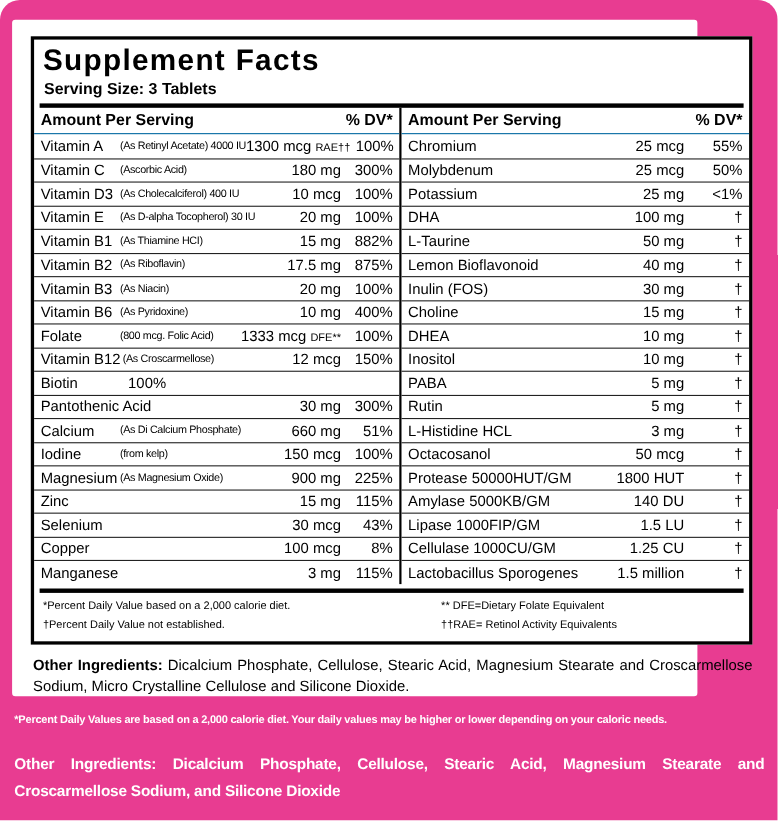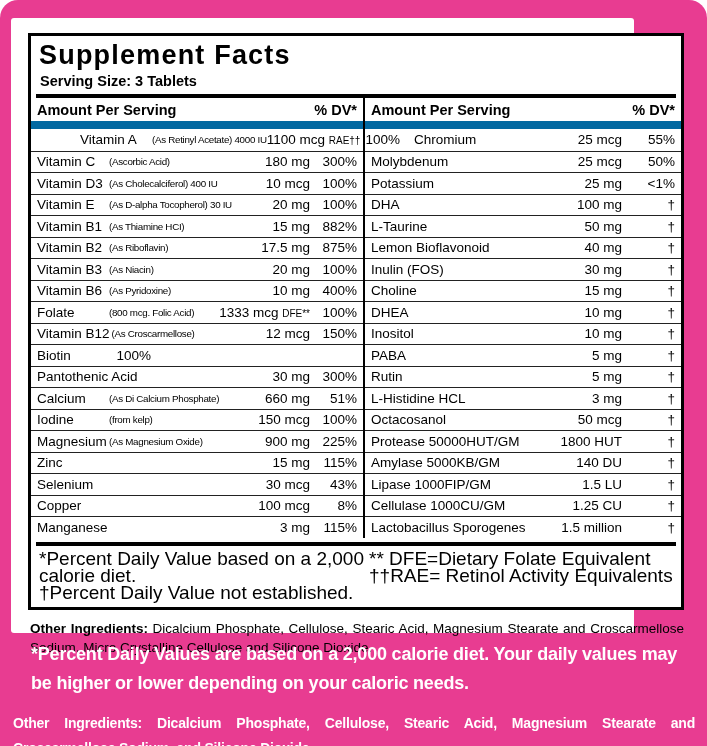--- a/index.html
+++ b/index.html
@@ -8,38 +8,38 @@
   .pink-bg{position:absolute;left:0;top:0;width:707px;height:746px;background:var(--pink);border-radius:18px 18px 0 0;}
   .panel{position:absolute;left:11px;top:18px;width:623px;height:615px;background:#fff;border-radius:3px;box-sizing:border-box;padding:15px 0 0 17px;}
   .facts-box{box-sizing:border-box;width:656px;border:3px solid #000;background:#fff;}
   .title{font-weight:bold;font-size:27px;letter-spacing:1.2px;margin:4px 8px 1px;white-space:nowrap;}
   .serving-line{font-weight:bold;font-size:14.5px;line-height:18px;margin-left:9px;}
   .thick-bar{height:4px;background:#000;margin:4px 5px 0 5px;}
   .cols{display:flex;}
   .col{box-sizing:border-box;}
   .col-left{width:334px;flex:none;border-right:2px solid #000;}
   .col-right{flex:1;}
-  .col-header{display:flex;justify-content:space-between;align-items:center;height:23px;border-bottom:8px solid #0369a1;padding:0 6px;font-weight:bold;font-size:14.5px;}
+  .col-header{display:flex;justify-content:space-between;align-items:center;height:23px;border-bottom:1px solid #0369a1;padding:0 6px;font-weight:bold;font-size:14.5px;}
   .rows .row{display:flex;align-items:center;box-sizing:border-box;height:21.5px;border-top:1px solid #222;padding:0 6px;font-size:13.5px;}
-  .rows .row:first-child{border-top:none;margin-left:43px;}
+  .rows .row:first-child{border-top:none;}
   .name{white-space:nowrap;}
   .col-left .name{min-width:70px;}
   .detail{font-size:9.8px;letter-spacing:-0.3px;margin-left:2px;white-space:nowrap;}
   .amt{flex:1;text-align:right;white-space:nowrap;padding-right:5px;}
   .sfx{font-size:10px;}
   .dv{text-align:right;white-space:nowrap;}
   .col-left .dv{width:42px;}
   .col-right .dv{width:48px;}
-  .box-footnotes{display:flex;padding:4px 8px 6px;font-size:19px;line-height:17px;}
+  .box-footnotes{display:flex;padding:4px 8px 6px;font-size:10px;line-height:17px;gap:32px;}
   .fn-left{width:330px;flex:none;}
   .fn-right{flex:1;}
   .other-ing{width:656px;margin-top:9px;font-size:13.5px;line-height:19.5px;text-align:justify;padding-left:2px;box-sizing:border-box;}
   .other-ing b{font-weight:bold;}
   .pink-footer{position:absolute;left:13px;top:640px;width:682px;color:#fff;font-weight:bold;}
-  .pf-note{font-size:18px;line-height:29px;letter-spacing:-0.2px;margin-left:18px;}
+  .pf-note{font-size:10px;line-height:29px;letter-spacing:-0.2px;}
   .pf-oi{margin-top:13px;font-size:14px;line-height:25px;letter-spacing:-0.2px;text-align:justify;}
 </style>
 </head>
 <body>
 
 <div class="pink-bg"></div>
 
 <div class="panel">
   <div class="facts-box">
     <div class="title">Supplement Facts</div>
@@ -49,21 +49,21 @@
     <div class="cols">
       <div class="col col-left">
         <div class="col-header">
           <span>Amount Per Serving</span>
           <span>% DV*</span>
         </div>
         <div class="rows" id="left-rows">
   <div class="row">
     <span class="name">Vitamin A</span>
     <span class="detail">(As Retinyl Acetate) 4000 IU</span>
-    <span class="amt"><span>1100 mcg</span> <span class="sfx">RAE††</span></span>
+    <span class="amt"><span>1300 mcg</span> <span class="sfx">RAE††</span></span>
     <span class="dv">100%</span>
   </div>
 
   <div class="row">
     <span class="name">Vitamin C</span>
     <span class="detail">(Ascorbic Acid)</span>
     <span class="amt"><span>180 mg</span> <span class="sfx"></span></span>
     <span class="dv">300%</span>
   </div>
 

